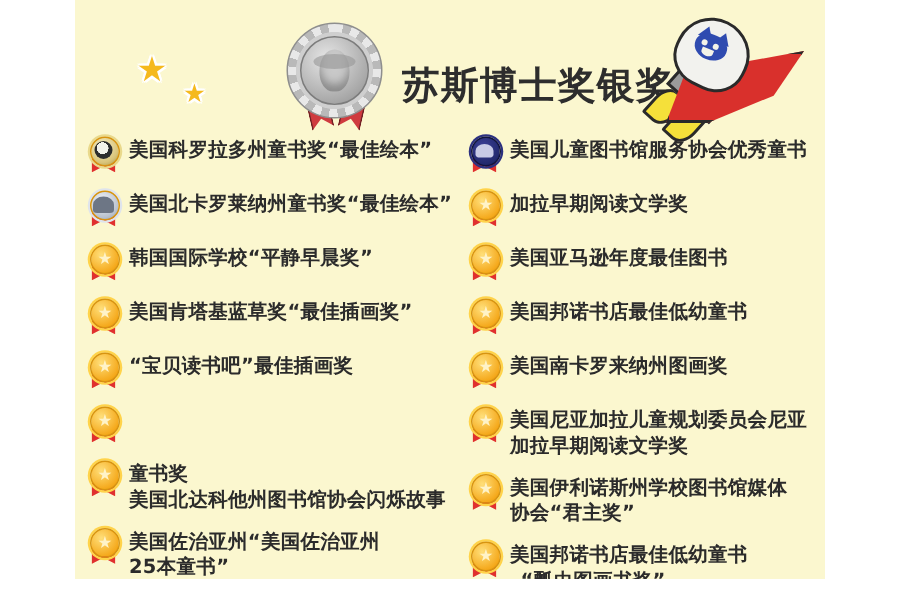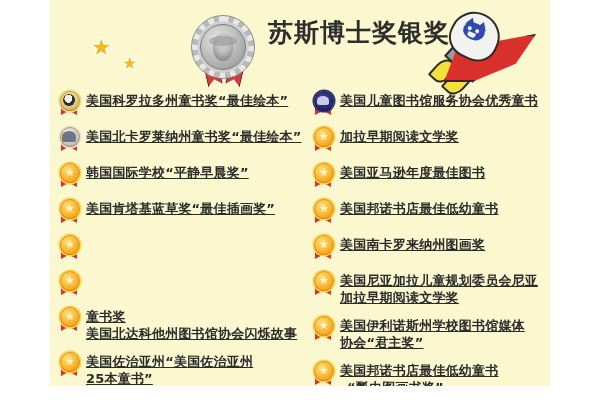--- a/index.html
+++ b/index.html
@@ -108,21 +108,21 @@
     content: "";
     position: absolute;
     left: -4px; top: 3px;
     width: 28px; height: 10px;
     border-radius: 50%;
     background: rgba(150,150,150,.6);
   }
   #title {
     position: absolute;
     left: 218px;
-    top: 16px;
+    top: 40px;
     font-size: 25px;
     font-weight: bold;
     color: #2d2d2d;
     letter-spacing: 1px;
     white-space: nowrap;
   }
   
   #rocket {
     position: absolute;
     left: 380px;
@@ -306,21 +306,20 @@
     background: #c8cbe6;
   }
   .award-text {
     flex: 1 1 auto;
     font-size: 13px;
     line-height: 17px;
     color: #2b2b2b;
     font-weight: bold;
     letter-spacing: 0.2px;
     padding-top: 2px;
-    text-decoration: underline;
   }
   .award-text .l2 {
     display: block;
   }
   .award-text .indent {
     padding-left: 7px;
   }
 </style>
 </head>
 <body>
@@ -404,20 +403,23 @@
           <div class="award-text">
             <span class="l2">美国肯塔基蓝草奖“最佳插画奖”</span>
           </div>
         </div>
         <div class="award-row">
           <span class="medal gold-star">
             <span class="mribbon"></span>
             <span class="mdisc"></span>
             <span class="mstar">★</span>
           </span>
+          <div class="award-text">
+            <span class="l2">“宝贝读书吧”最佳插画奖</span>
+          </div>
         </div>
         <div class="award-row">
           <span class="medal gold-star">
             <span class="mribbon"></span>
             <span class="mdisc"></span>
             <span class="mstar">★</span>
           </span>
         </div>
         <div class="award-row">
           <span class="medal gold-star">

